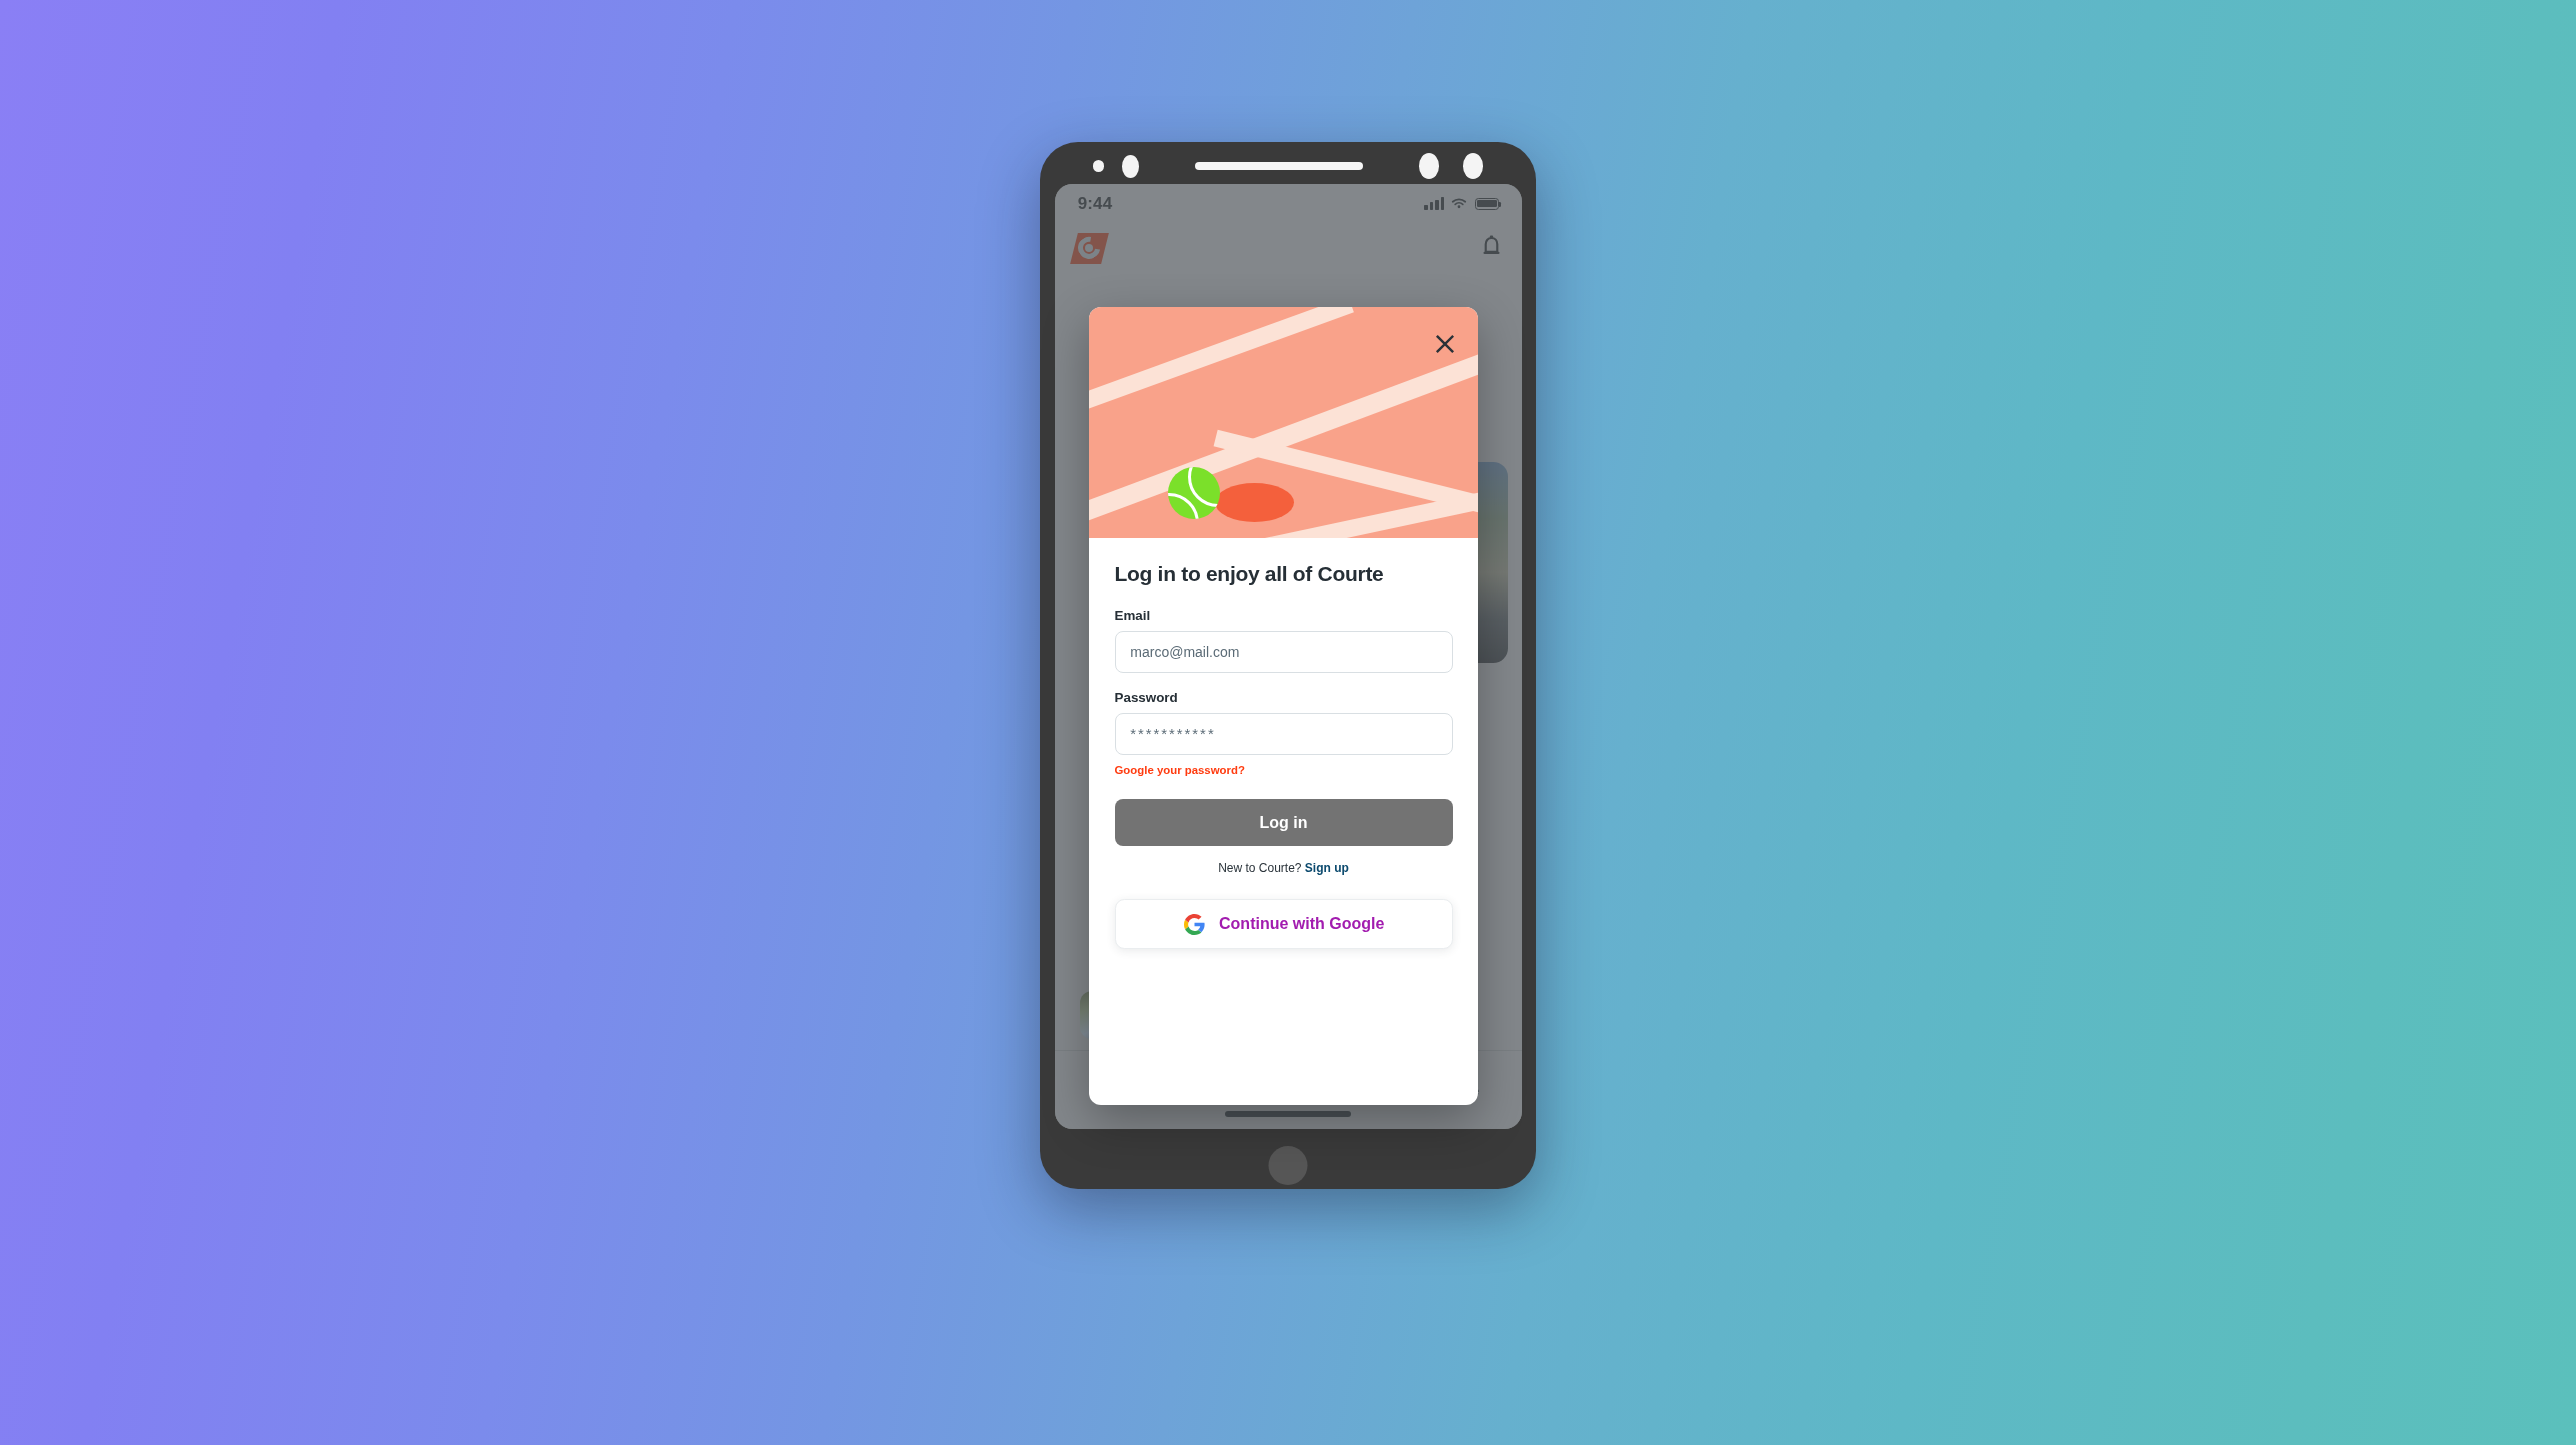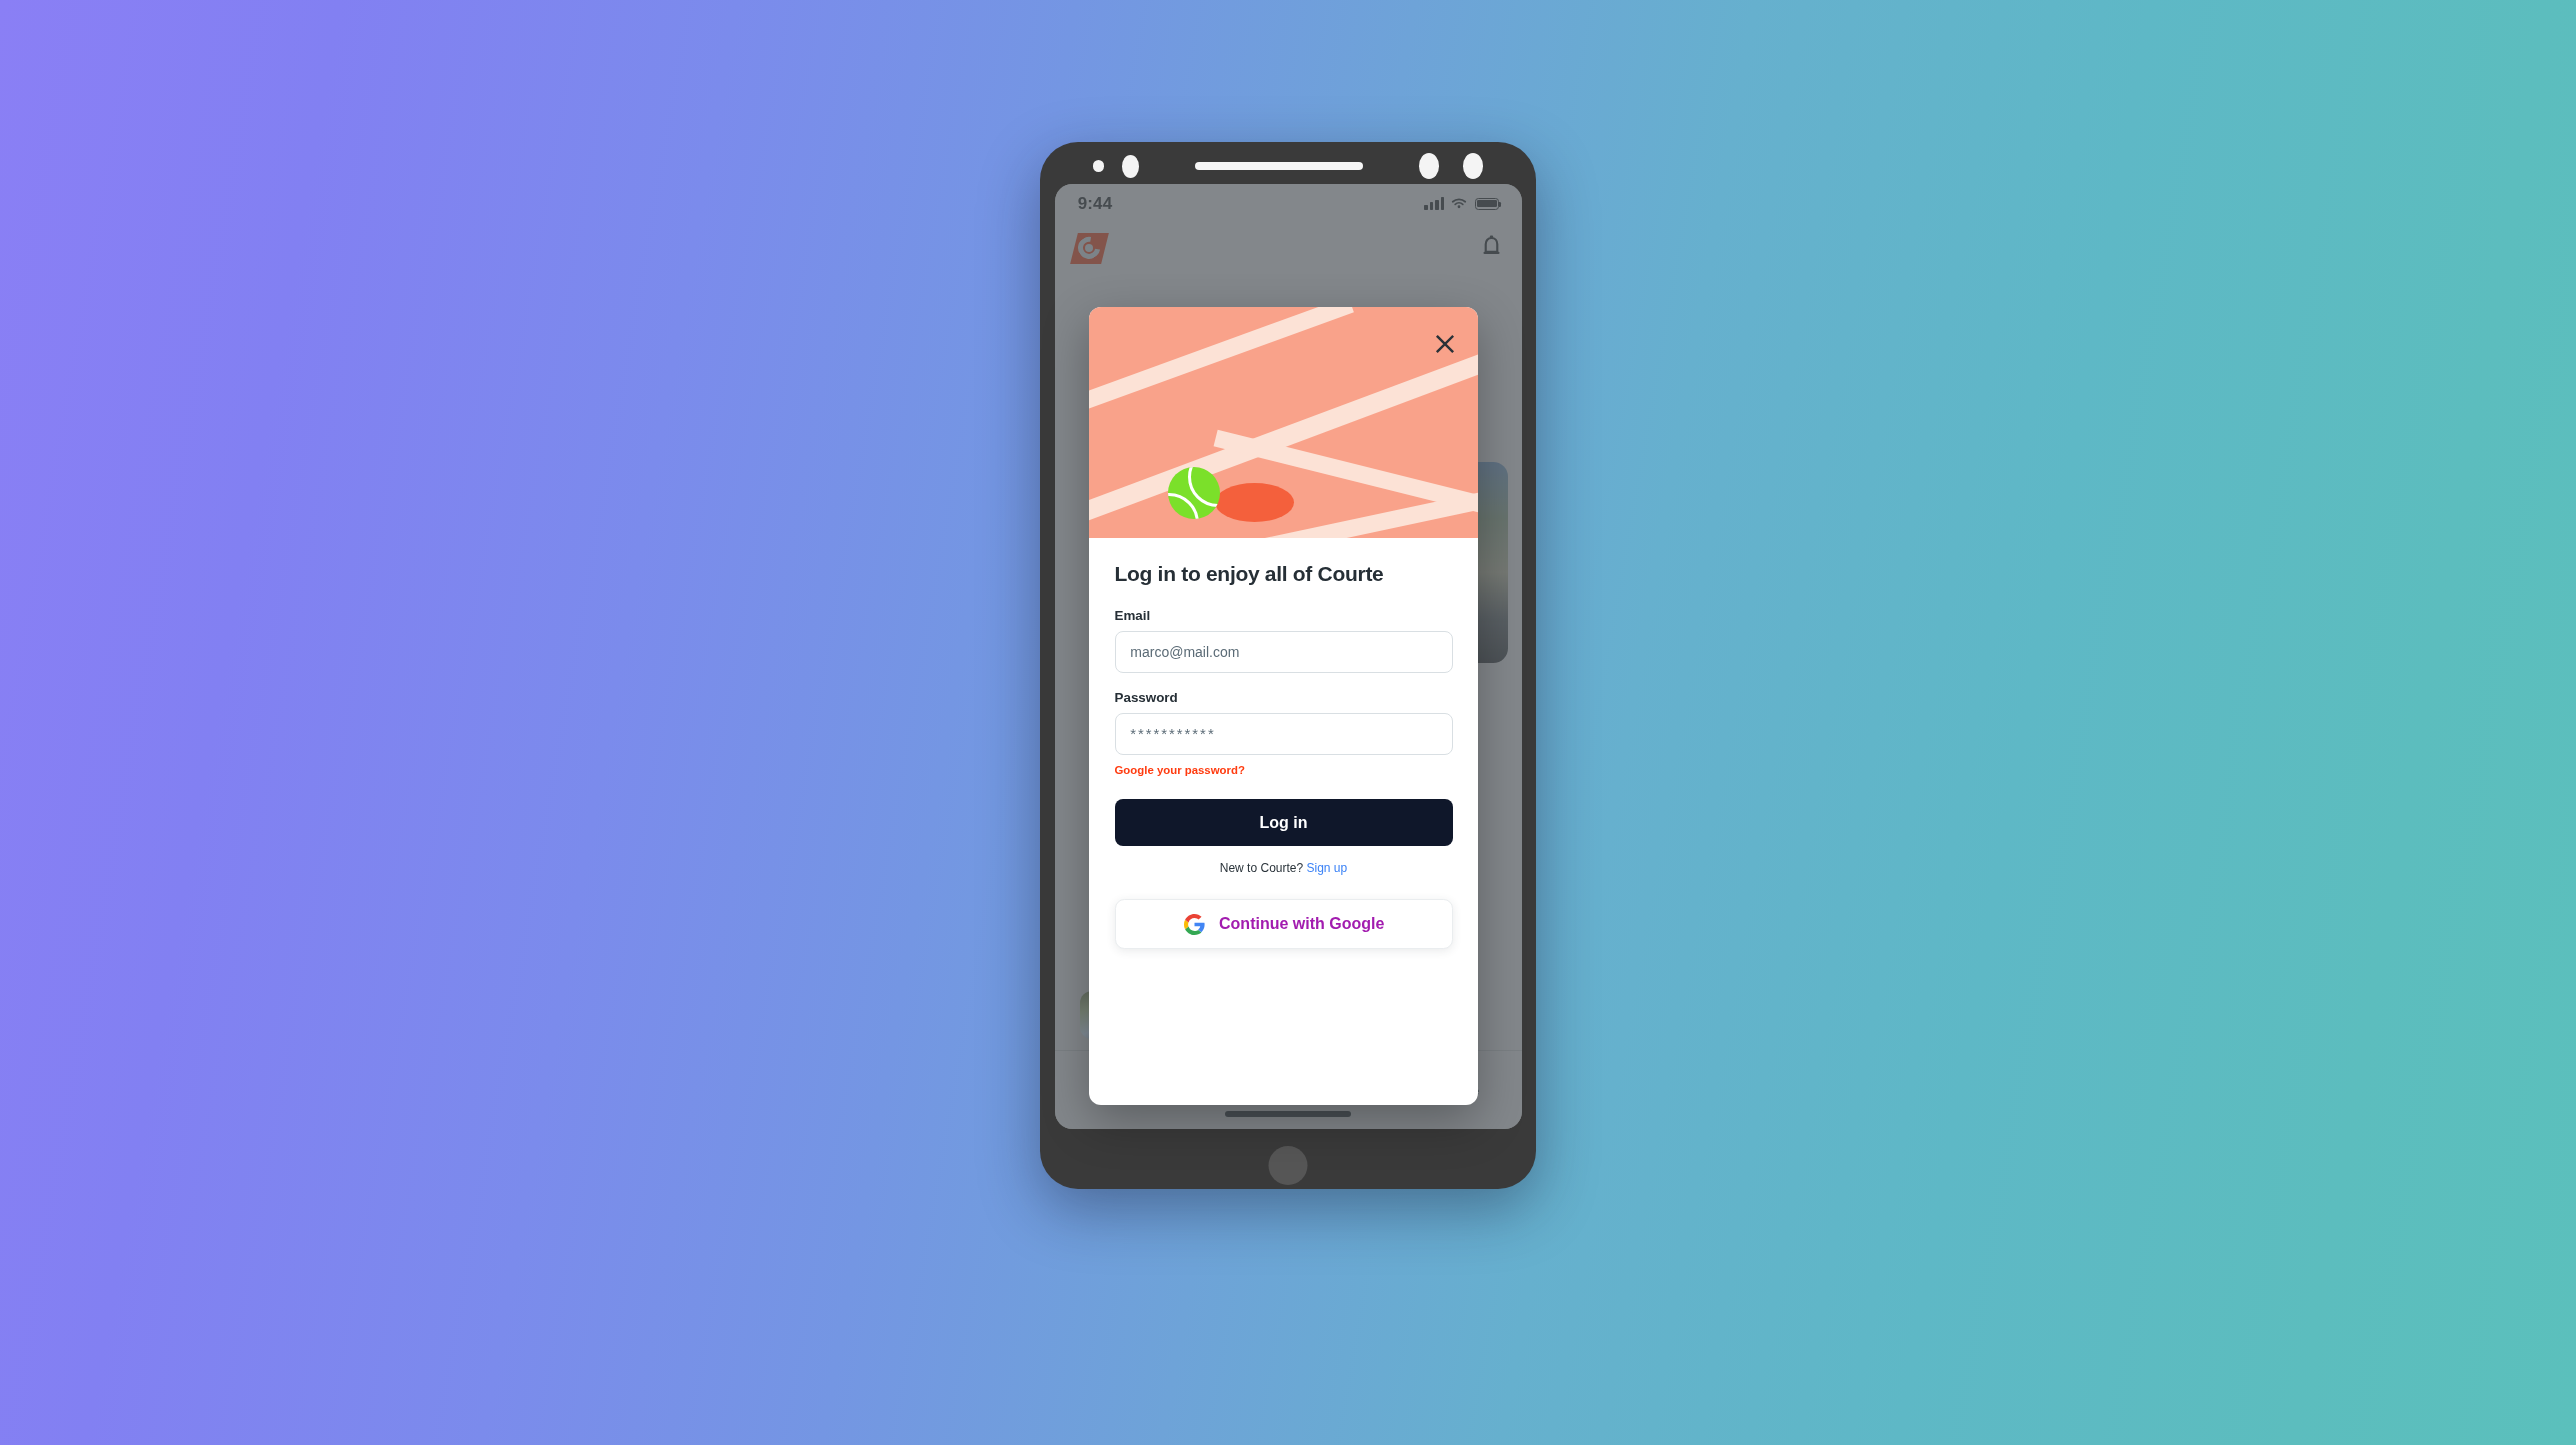--- a/index.html
+++ b/index.html
@@ -222,32 +222,32 @@
   #field-email-wrap { margin-bottom: 17.4px; }
   #forgot {
     display:inline-block;
     margin-top: 9.4px;
     font-size: 11.4px; font-weight:700; color:#FF3B0F;
     cursor:pointer;
   }
   #login-btn {
     margin-top: 23px;
     width: 100%; height: 47px;
-    background:#0f172a; color:#fff;
+    background:#737373; color:#fff;
     border:none; border-radius: 8px;
     font-size: 16px; font-weight:700;
     font-family:"Liberation Sans", sans-serif;
     cursor:pointer;
     display:flex; align-items:center; justify-content:center;
   }
   #signup-row {
     margin-top: 14.8px; text-align:center;
     font-size: 12px; color:#2A333A;
   }
-  #signup-link { color:#3b82f6; font-weight:400; cursor:pointer; }
+  #signup-link { color:#0c4a6e; font-weight:700; cursor:pointer; }
   #google-btn {
     margin-top: 24px;
     width: 100%; height: 50px;
     background:#fff;
     border: 0.7px solid #EAEDEF;
     border-radius: 9.4px;
     box-shadow: 0 2px 9.4px rgba(40,50,60,0.10);
     display:flex; align-items:center; justify-content:center;
     gap: 13.4px;
     cursor:pointer;

